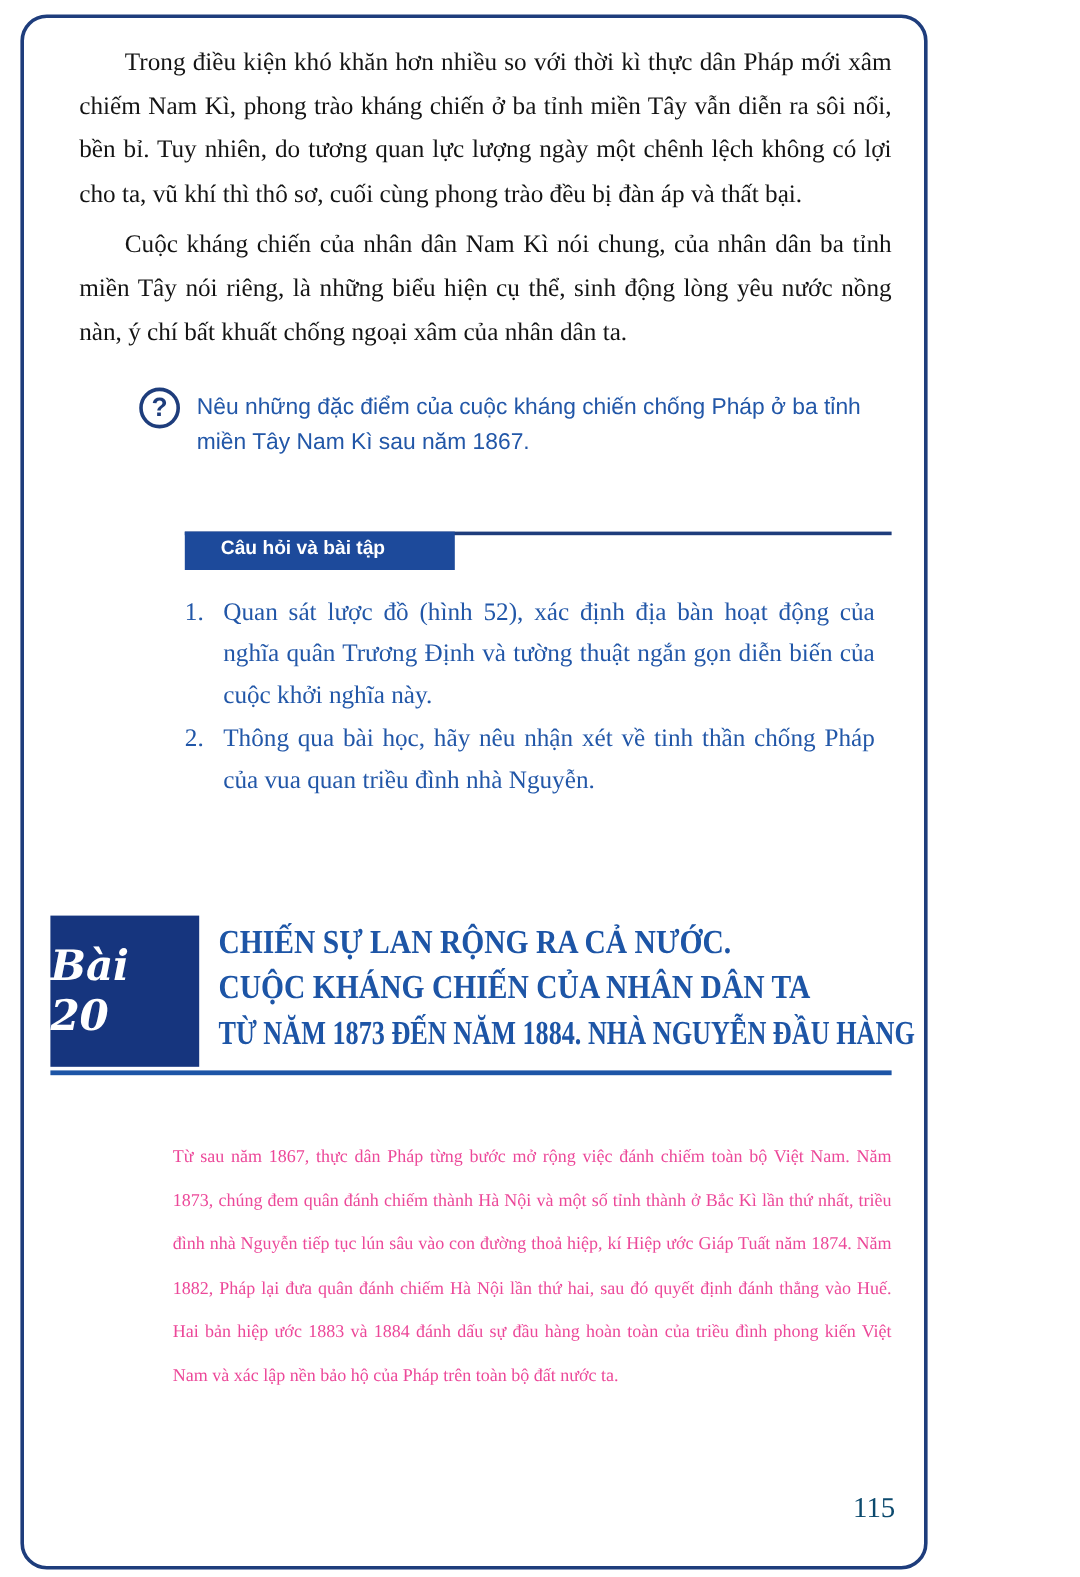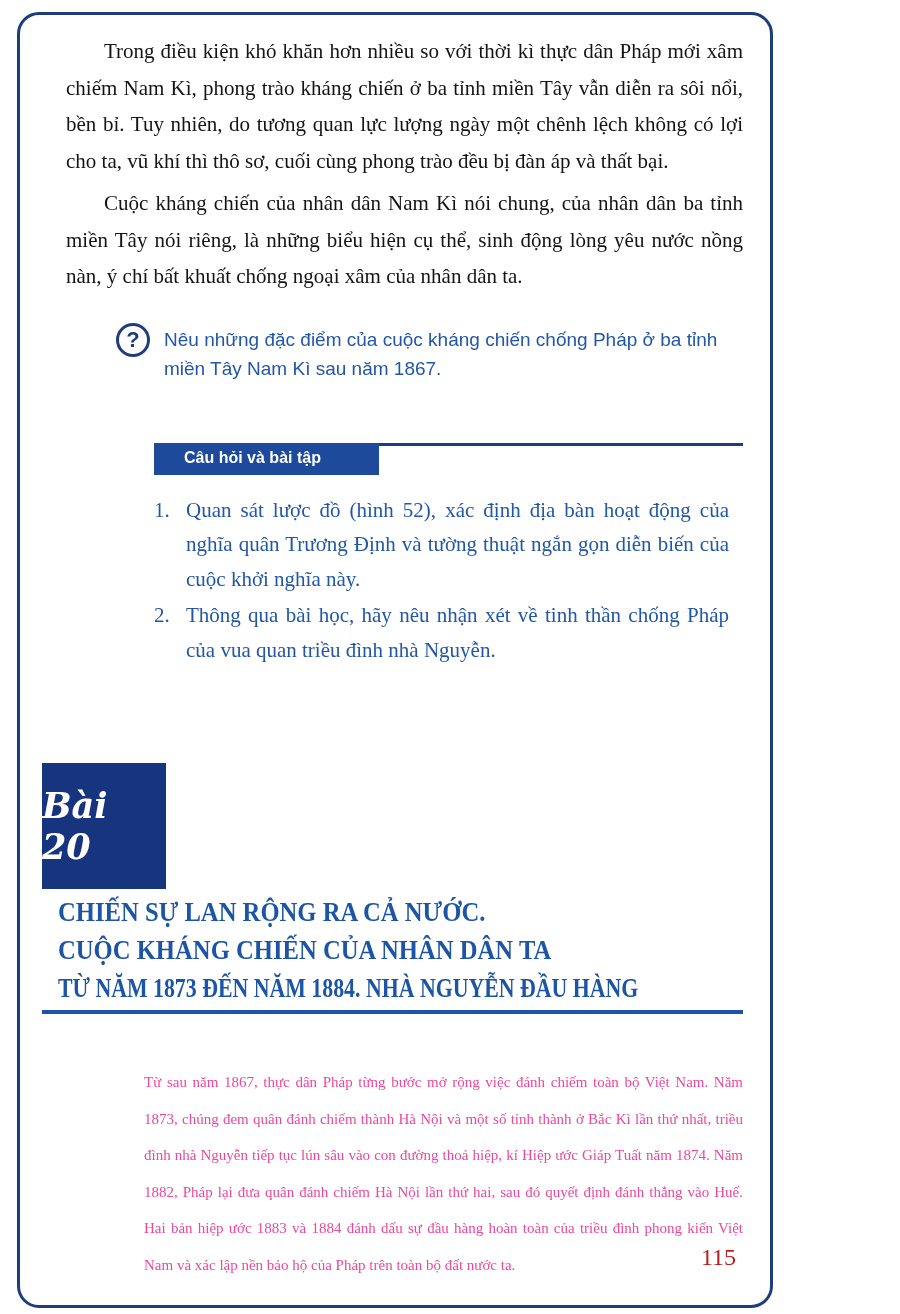--- a/index.html
+++ b/index.html
@@ -80,21 +80,20 @@
     color:#2257a8;
     font-size:21px;
     line-height:34.5px;
   }
   .exercise-item .num { flex:none; width:32px; }
   .exercise-item .txt { text-align:justify; padding-right:14px; }
 
   .lesson {
     display:flex;
     margin:96px 0 0 -24px;
-    flex-direction:column;
   }
   .badge {
     flex:none;
     width:124px; height:126px;
     background:#16357e;
     color:#ffffff;
     display:flex; align-items:center; justify-content:center;
     font-family:"DejaVu Serif", serif;
     font-style:italic;
     font-weight:bold;
@@ -125,23 +124,23 @@
   .intro {
     margin:50px 0 4px 78px;
     color:#ec4899;
     font-size:15px;
     line-height:36.5px;
     text-align:justify;
   }
 
   .page-number {
     position:absolute;
-    top:1244px; right:52px;
+    top:1244px; right:42px;
     font-size:24px;
-    color:#b91c1c;
+    color:#0c4a6e;
     text-align:center;
   }
 </style>
 </head>
 <body>
 
 <div class="page">
   <div class="frame">
 
     <p class="para">Trong điều kiện khó khăn hơn nhiều so với thời kì thực dân Pháp mới xâm chiếm Nam Kì, phong trào kháng chiến ở ba tỉnh miền Tây vẫn diễn ra sôi nổi, bền bỉ. Tuy nhiên, do tương quan lực lượng ngày một chênh lệch không có lợi cho ta, vũ khí thì thô sơ, cuối cùng phong trào đều bị đàn áp và thất bại.</p>

